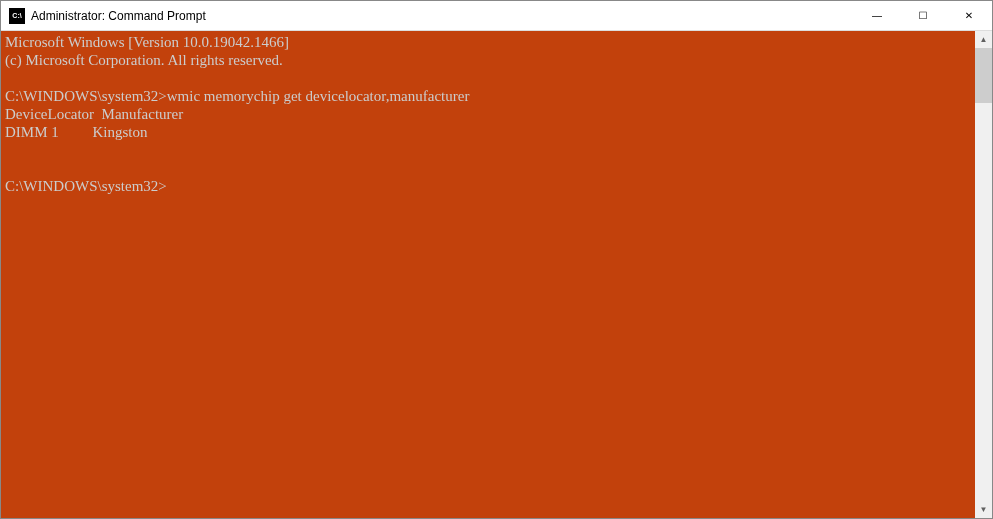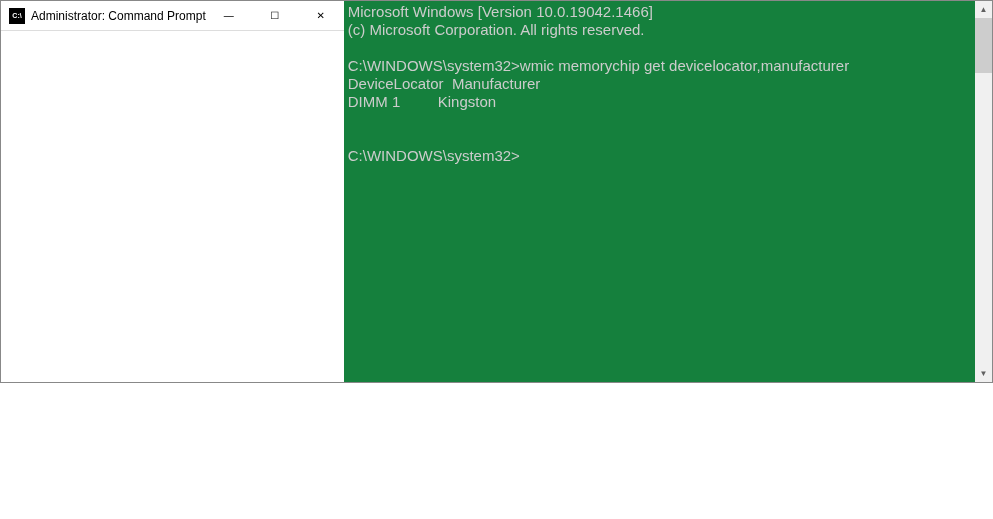--- a/index.html
+++ b/index.html
@@ -9,23 +9,24 @@
     }
     body {
       font-family: -apple-system, BlinkMacSystemFont, "Segoe UI", Arial, sans-serif;
       background: #ffffff;
       width: 993px;
       height: 519px;
       overflow: hidden;
     }
     .window {
       width: 993px;
-      height: 383px;
+      height: 519px;
       border: 1px solid #888;
       display: flex;
+      flex-direction: column;
       background: #ffffff;
     }
     .titlebar {
       height: 30px;
       background: #ffffff;
       display: flex;
       align-items: center;
       border-bottom: 1px solid #ddd;
     }
     .titlebar-icon {
@@ -62,23 +63,23 @@
       font-family: Arial, sans-serif;
     }
     .terminal-container {
       flex: 1;
       display: flex;
       background: #0c0c0c;
       overflow: hidden;
     }
     .terminal {
       flex: 1;
-      background: #15803d;
+      background: #c2410c;
       color: #cccccc;
-      font-family: Liberation Sans, sans-serif;
+      font-family: Liberation Serif, serif;
       font-size: 15px;
       line-height: 1.2;
       padding: 2px 4px;
       white-space: pre;
       overflow: hidden;
     }
     .scrollbar {
       width: 17px;
       background: #f0f0f0;
       display: flex;

